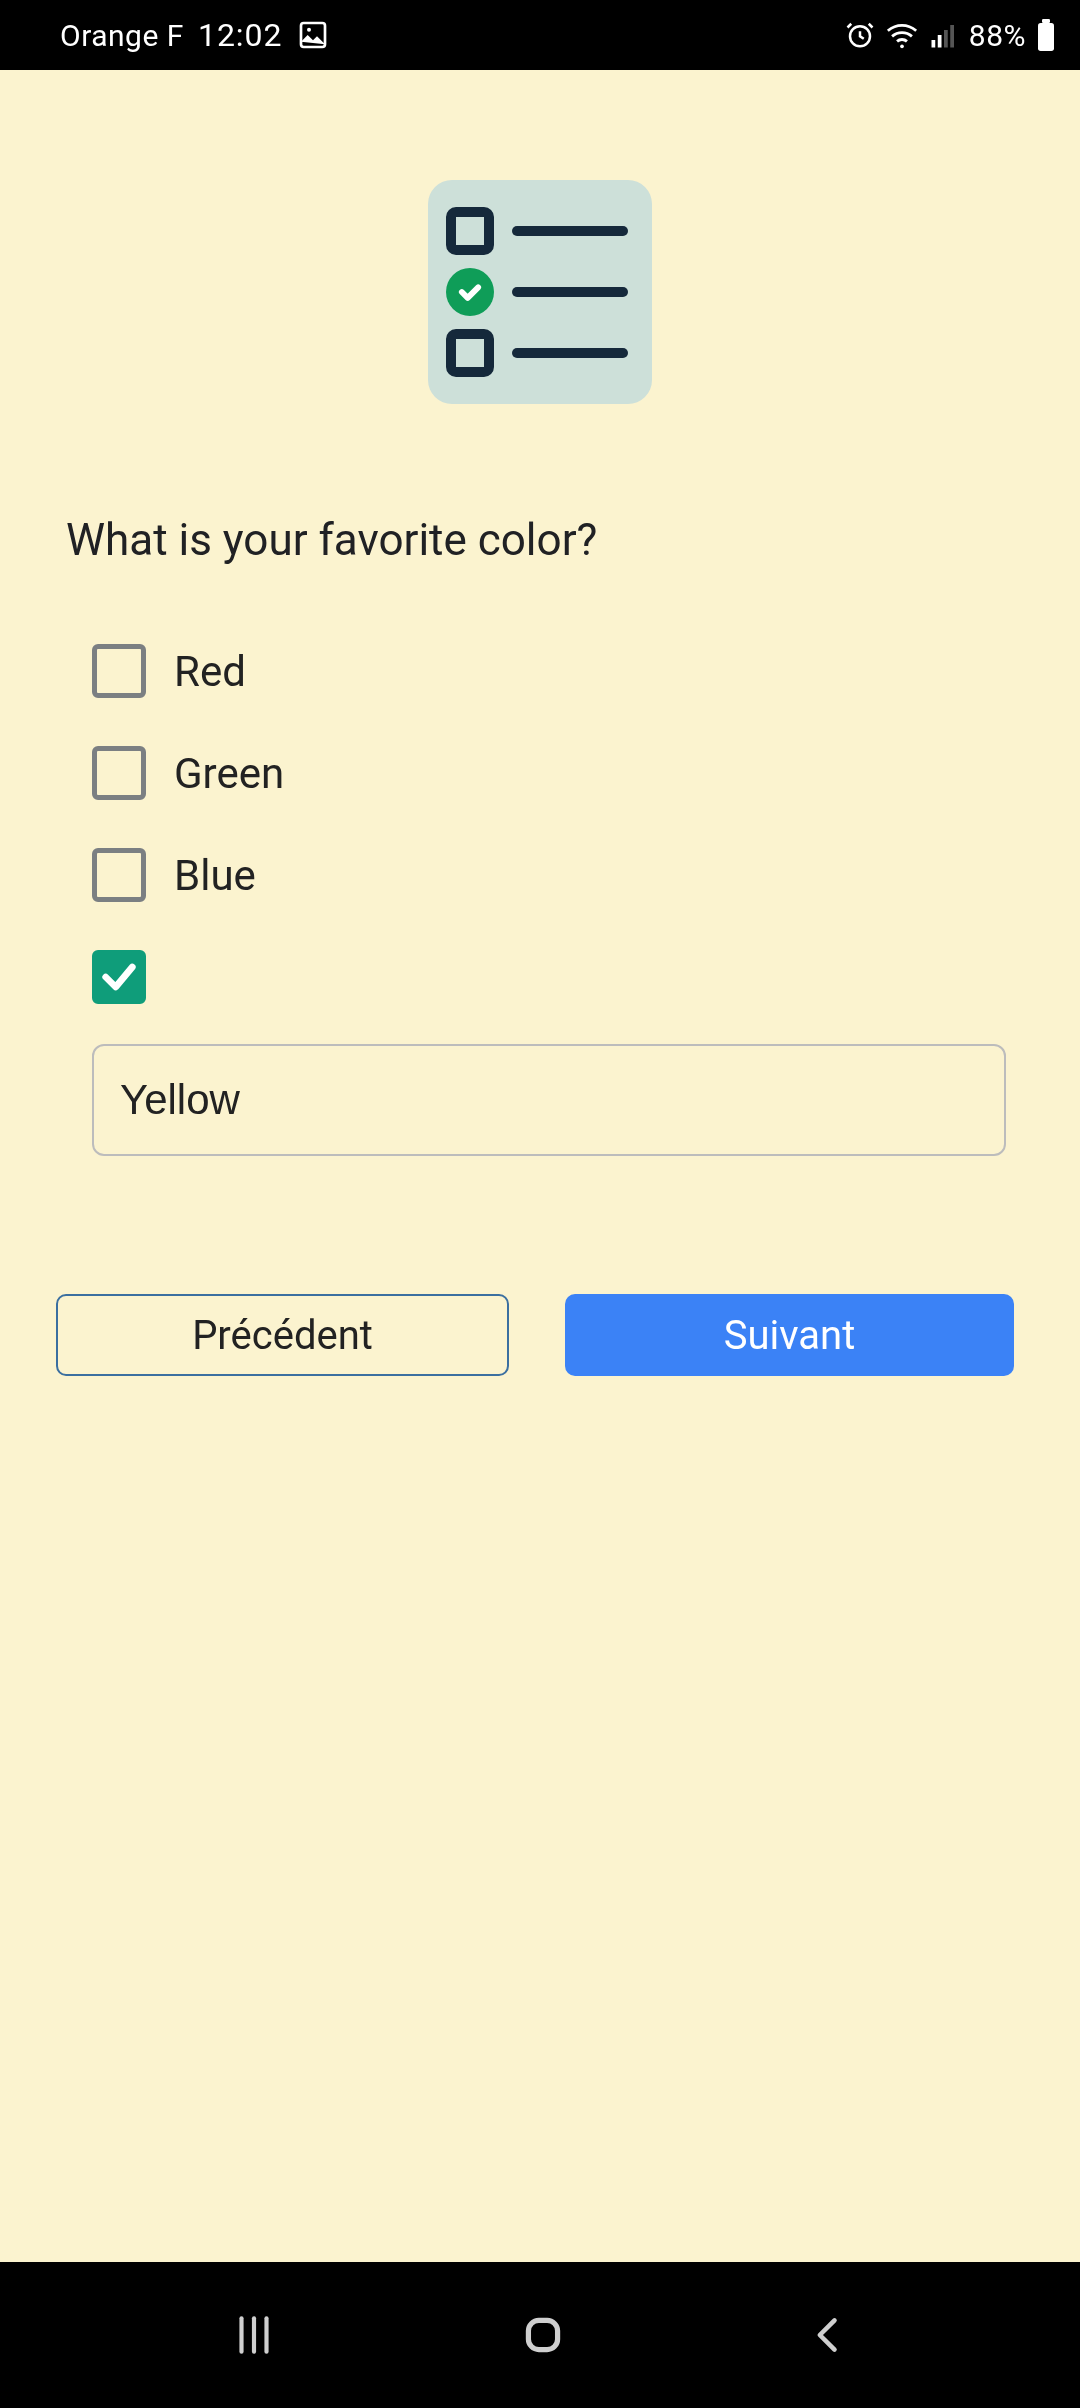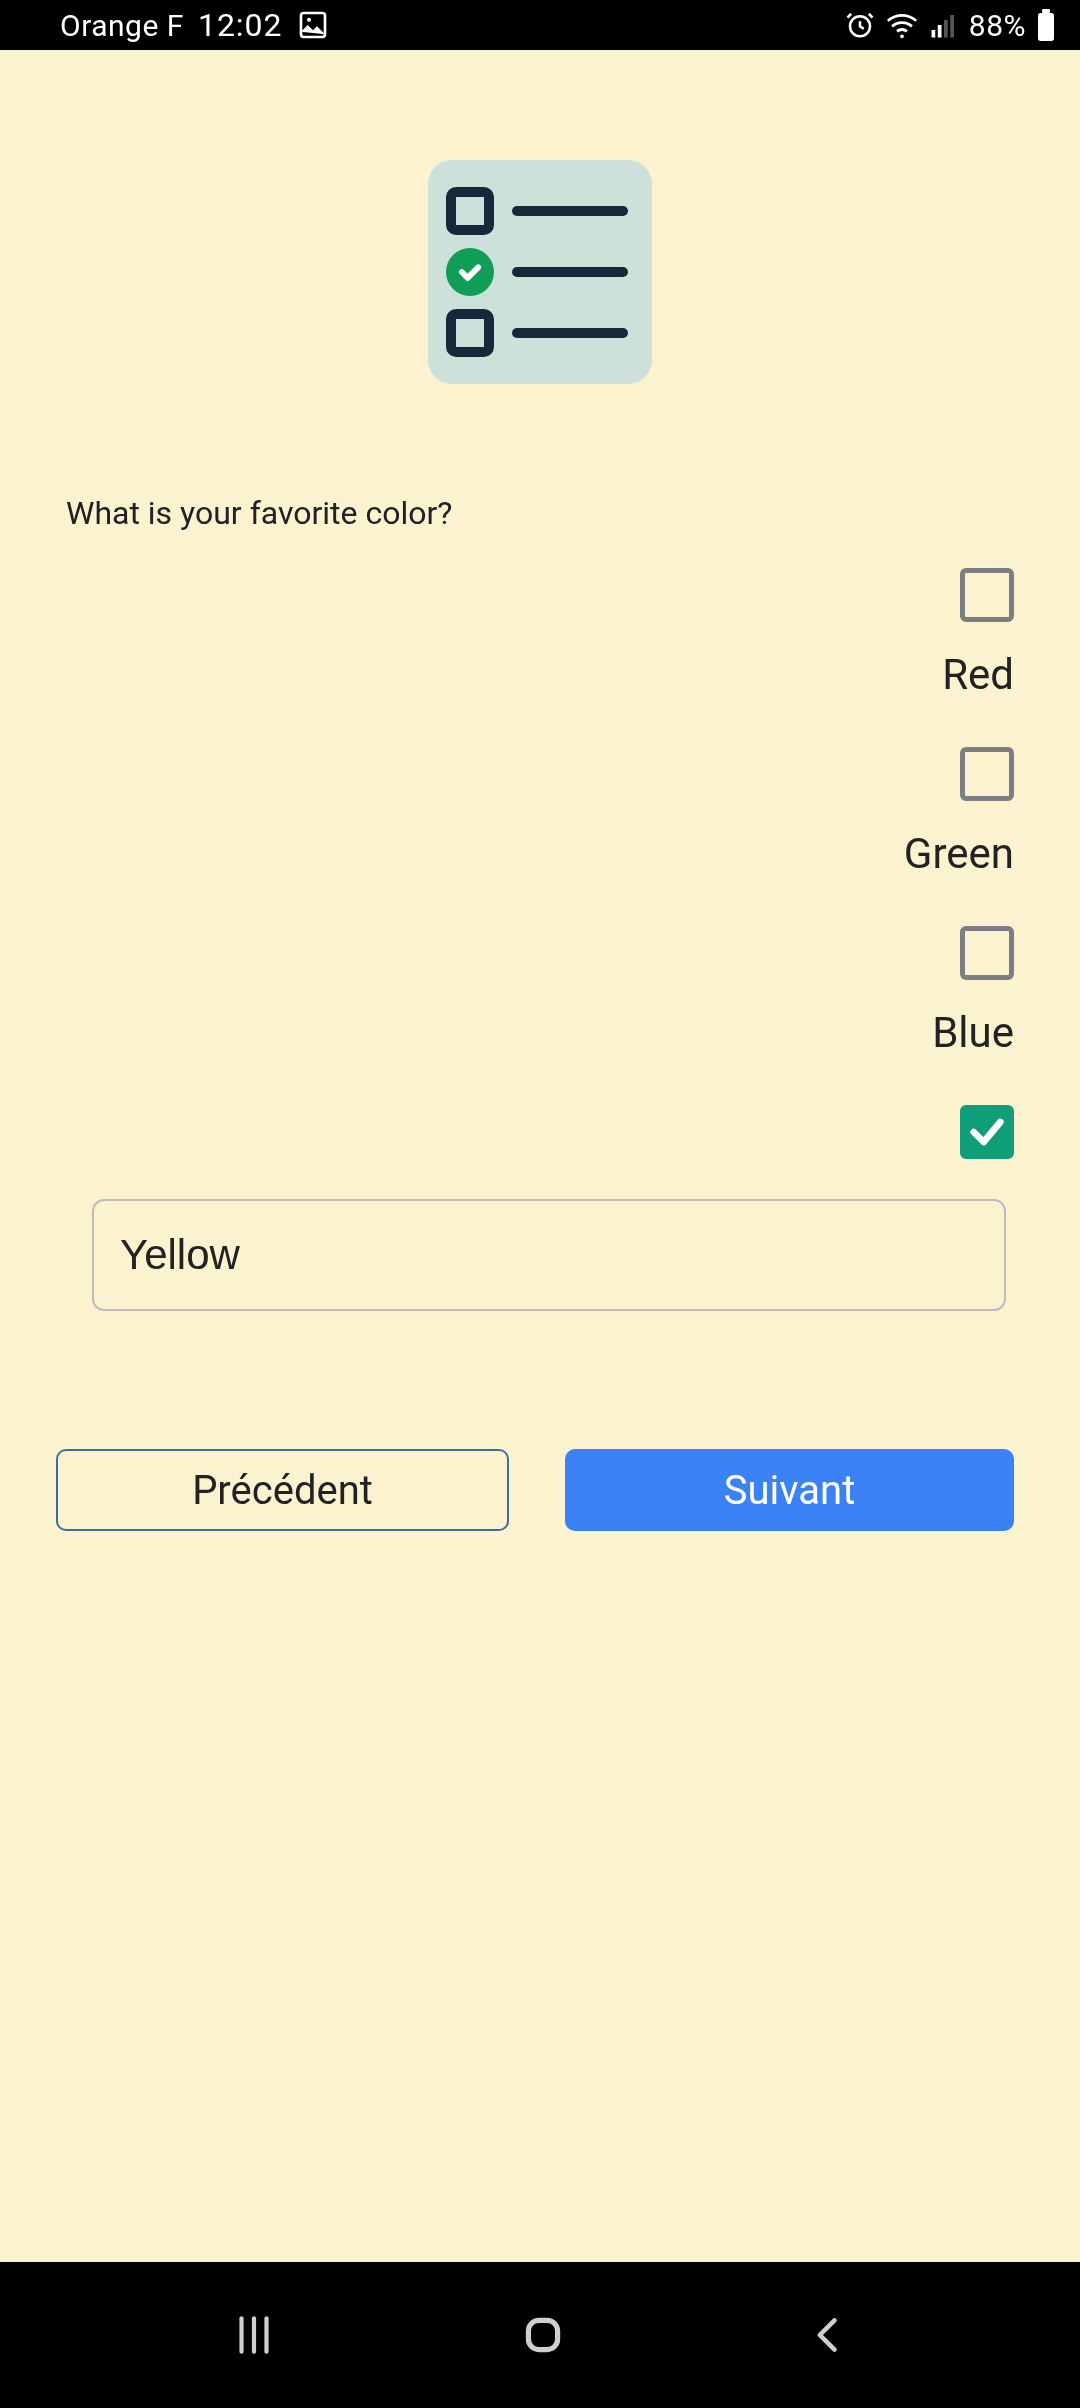--- a/index.html
+++ b/index.html
@@ -1,21 +1,21 @@
 <!DOCTYPE html>
 <html><head>
 <meta charset="utf-8">
 <style>
   * { box-sizing: border-box; margin: 0; padding: 0; }
   html, body { width: 1080px; height: 2408px; font-family: -apple-system, Roboto, "Segoe UI", sans-serif; }
   body { display: flex; flex-direction: column; background: #fbf3cf; }
 
   
   .status-bar {
-    height: 50px;
+    height: 70px;
     background: #000;
     color: #fff;
     display: flex;
     align-items: center;
     padding: 0 24px 0 60px;
     font-size: 30px;
     font-weight: 400;
     letter-spacing: 0.5px;
   }
   .status-left { display: flex; align-items: center; gap: 14px; }
@@ -45,28 +45,28 @@
   .hero-check {
     width: 48px; height: 48px;
     border-radius: 50%;
     background: #0f9d58;
     display: flex; align-items: center; justify-content: center;
   }
   .hero-check svg { display:block; }
   .hero-line { flex: 1; height: 10px; background: #15293b; border-radius: 6px; }
 
   .question {
-    font-size: 32px;
+    font-size: 44px;
     color: #202124;
     font-weight: 400;
-    margin-bottom: 36px;
+    margin-bottom: 78px;
   }
 
   .options { padding-left: 26px; display: flex; flex-direction: column; gap: 48px; }
-  .option-row { display: flex; align-items: flex-end; gap: 28px; flex-direction: column; }
+  .option-row { display: flex; align-items: center; gap: 28px; }
   .checkbox {
     width: 54px; height: 54px;
     border: 5px solid #7b7f82;
     border-radius: 6px;
     display: inline-flex;
     align-items: center; justify-content: center;
     background: transparent;
   }
   .checkbox.checked {
     background: #0f9d7a;

